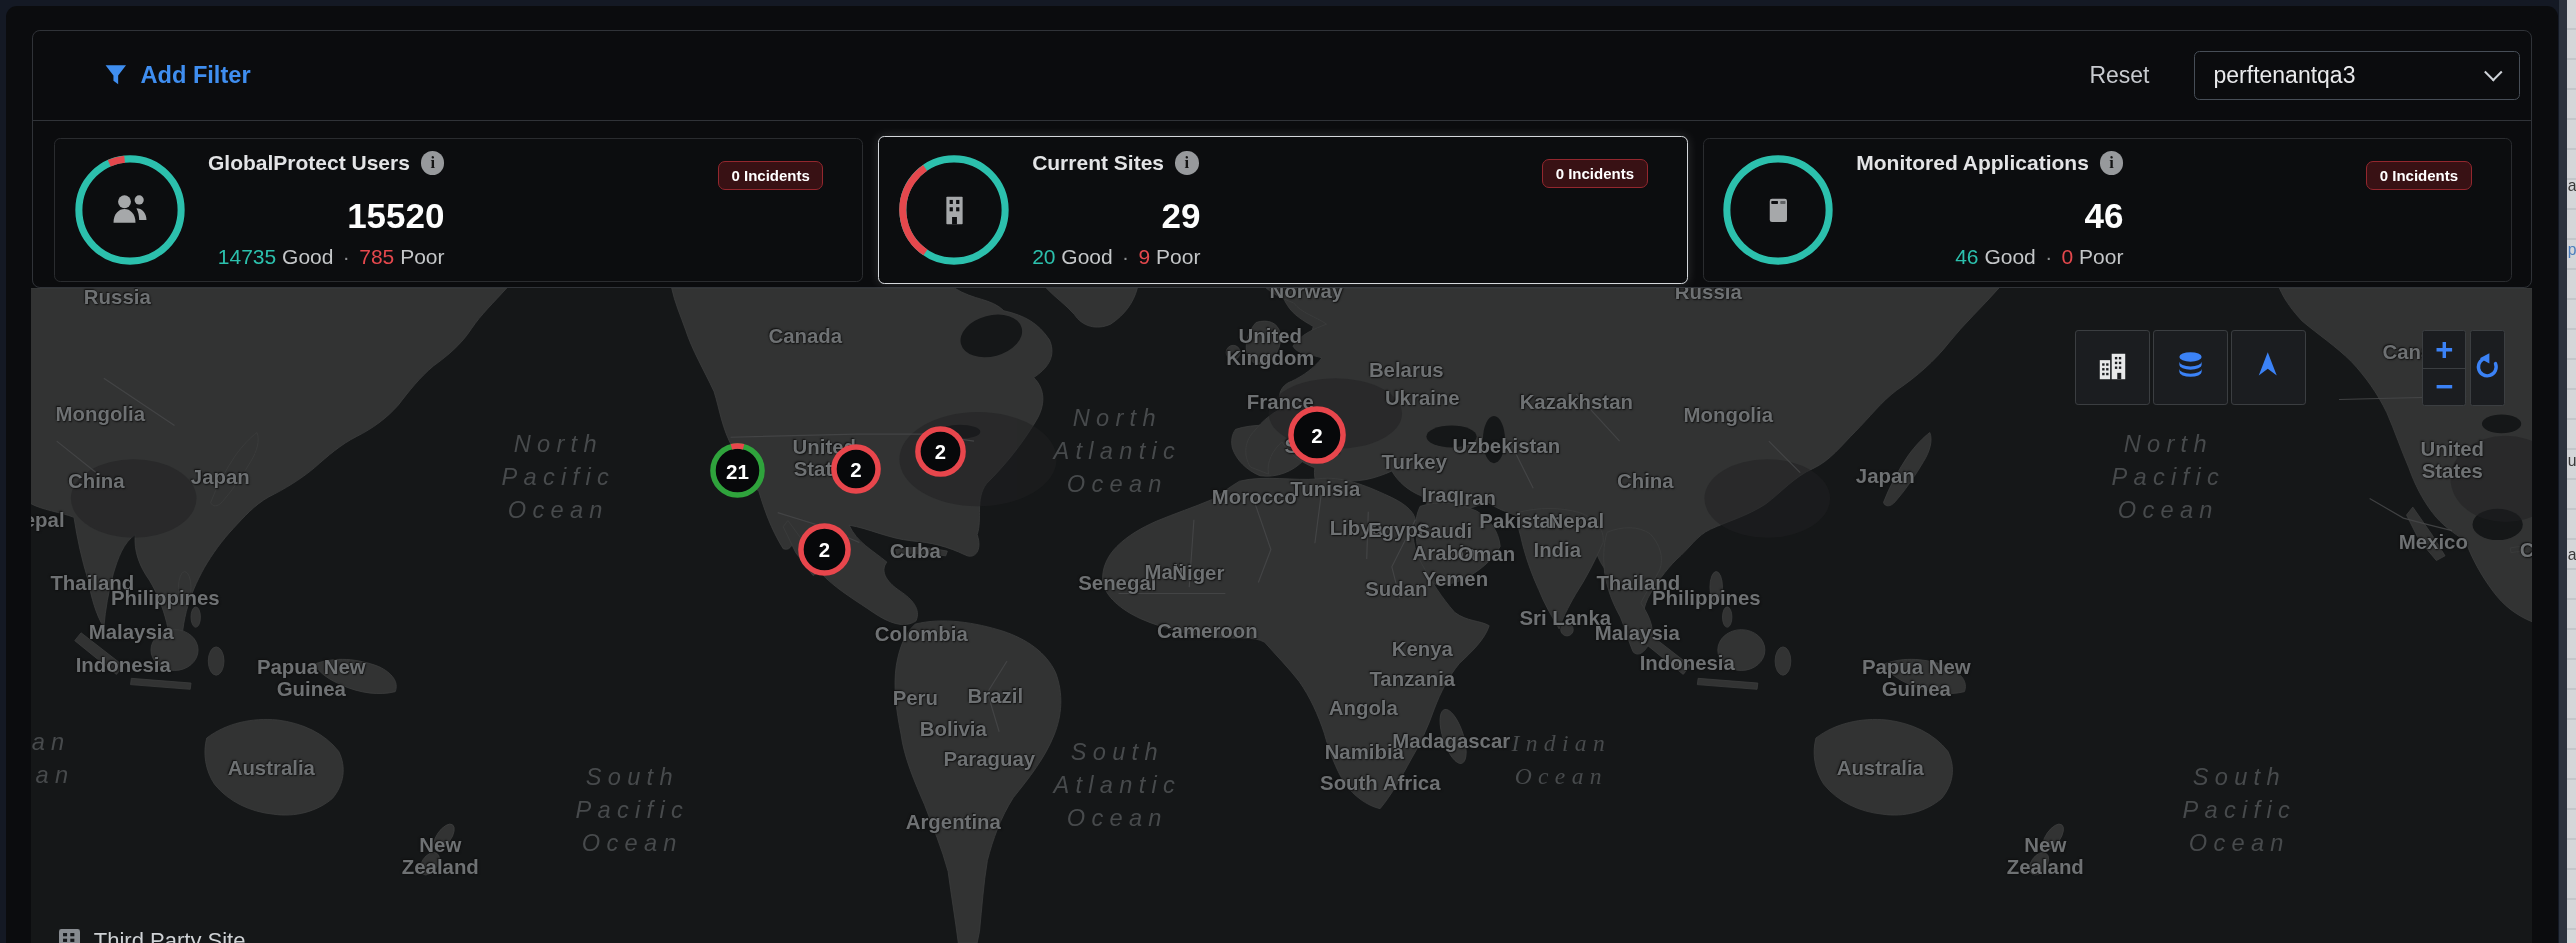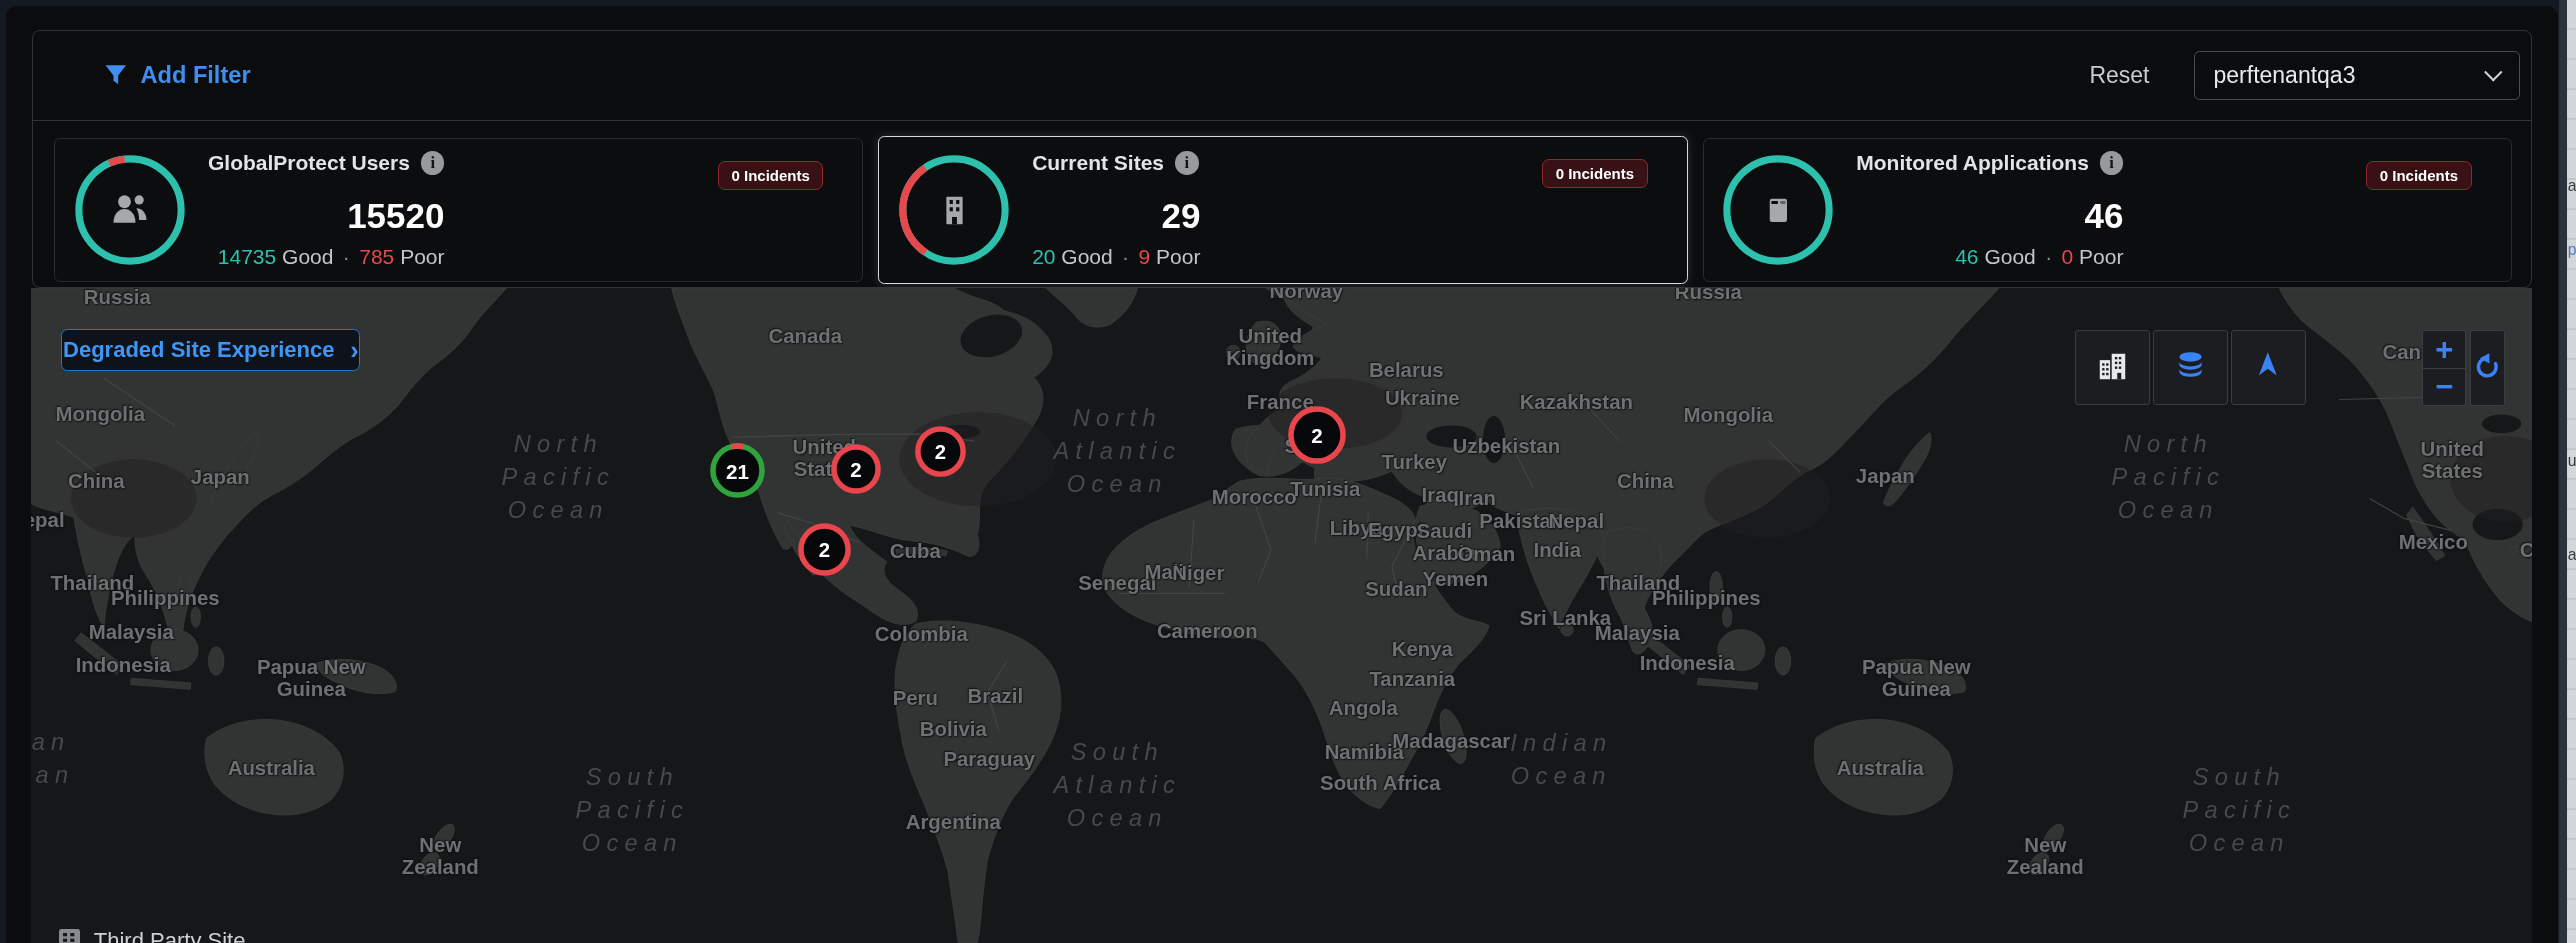--- a/index.html
+++ b/index.html
@@ -372,21 +372,21 @@
 Ocean</span>
           <span class="ocean-label" style="left: 601px; top: 522px;">South
 Pacific
 Ocean</span>
           <span class="ocean-label" style="left: 1086px; top: 163px;">North
 Atlantic
 Ocean</span>
           <span class="ocean-label" style="left: 1086px; top: 497px;">South
 Atlantic
 Ocean</span>
-          <span class="ocean-label" style="left: 1530px; top: 472px;">Indian
+          <span class="ocean-label" style="left: 1530px; top: 472px; font-family: Liberation Serif, serif;">Indian
 Ocean</span>
           <span class="ocean-label" style="left: 2137px; top: 189px;">North
 Pacific
 Ocean</span>
           <span class="ocean-label" style="left: 2208px; top: 522px;">South
 Pacific
 Ocean</span>
           <span class="ocean-label" style="left: 14px; top: 471px;">ian
 ean</span>
         </div>
@@ -407,24 +407,20 @@
           <div class="marker" style="left: 766px; top: 234px;"><svg width="55" height="55" viewBox="0 0 70 70">
               <circle cx="35" cy="35" r="30" fill="#07080a" stroke="#e8464c" stroke-width="7"></circle>
               <text x="35" y="36" text-anchor="middle" dominant-baseline="central" fill="#ffffff" font-size="26" font-weight="bold">2</text>
             </svg></div>
           <div class="marker" style="left: 1256px; top: 117px;"><svg width="60" height="60" viewBox="0 0 76 76">
               <circle cx="38" cy="38" r="33" fill="#07080a" stroke="#e8464c" stroke-width="7"></circle>
               <text x="38" y="39" text-anchor="middle" dominant-baseline="central" fill="#ffffff" font-size="26" font-weight="bold">2</text>
             </svg></div>
         </div>
 
-      <div class="degraded-btn">
-        <span class="lbl">Degraded Site Experience</span>
-        <span class="chev">›</span>
-      </div>
 
       <div class="map-ctrl-group">
         <div class="map-ctrl-btn">
           <span>
             <svg width="35" height="35" viewBox="0 0 44 44">
                 <rect x="6" y="14" width="13" height="24" fill="#e8e9ea"></rect>
                 <rect x="21" y="6" width="17" height="32" fill="#e8e9ea"></rect>
                 <g fill="#1b1d20">
                   <rect x="9" y="18" width="3" height="3"></rect>
                   <rect x="14" y="18" width="3" height="3"></rect>

